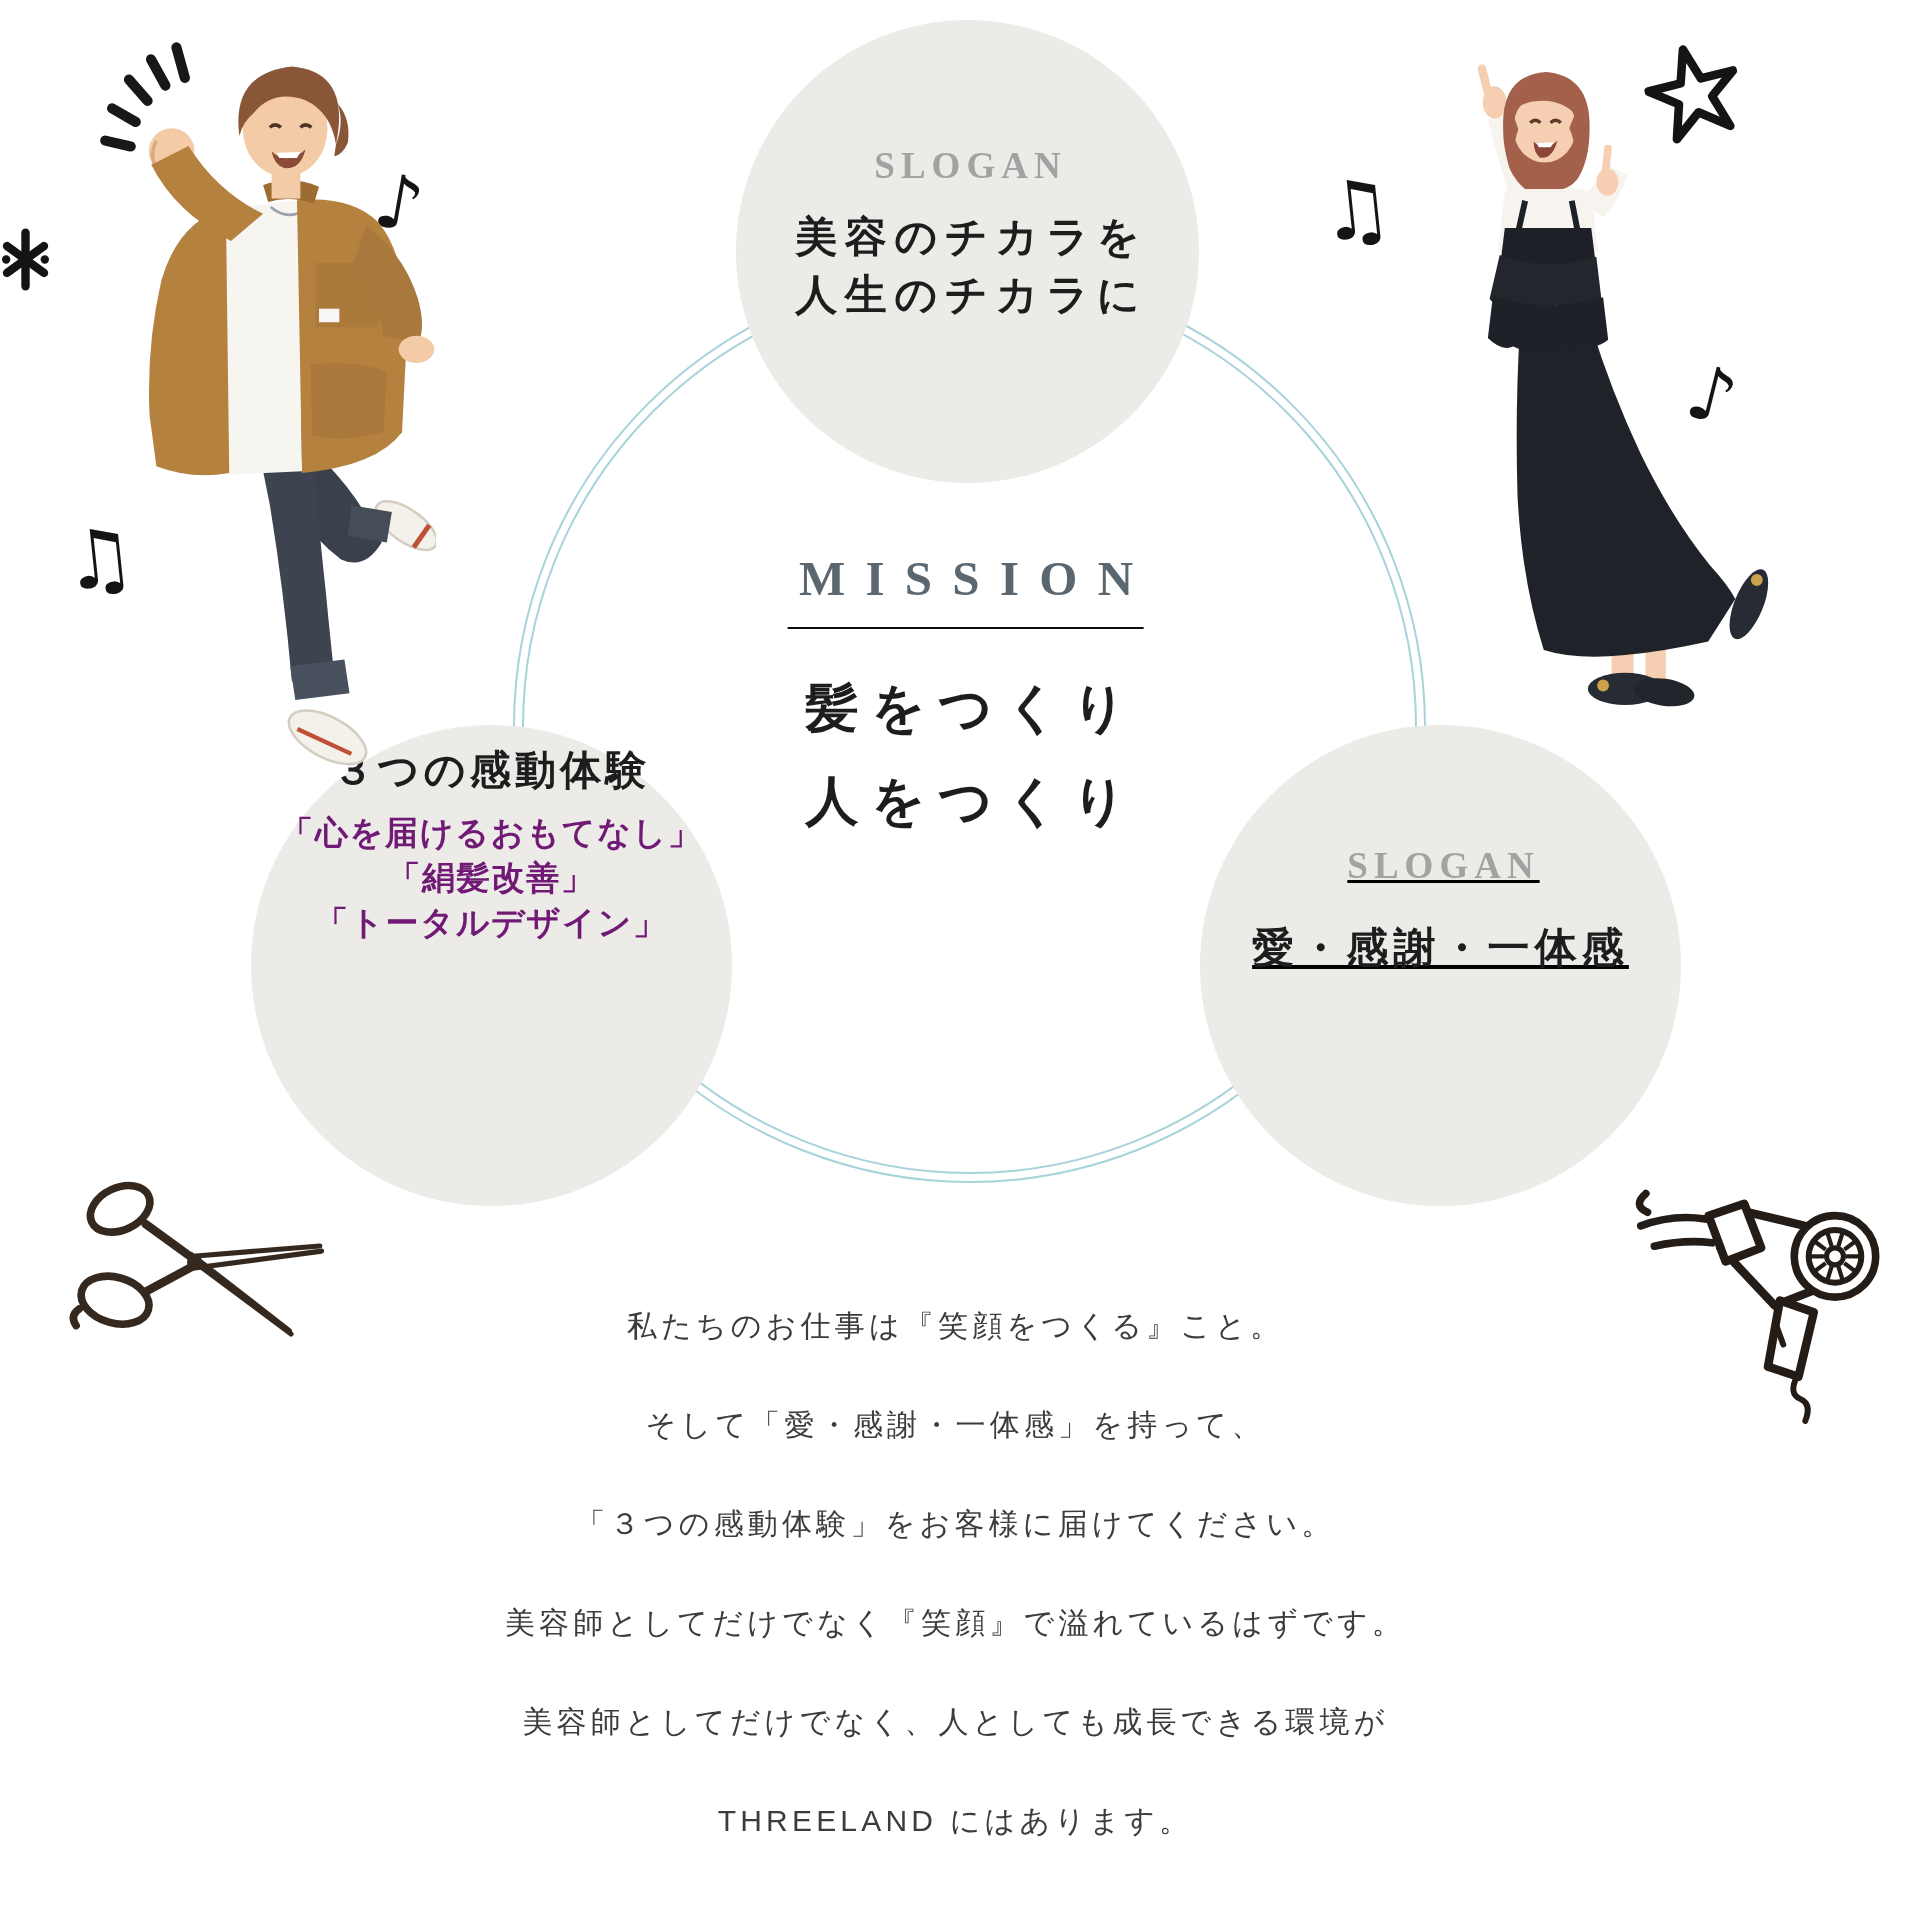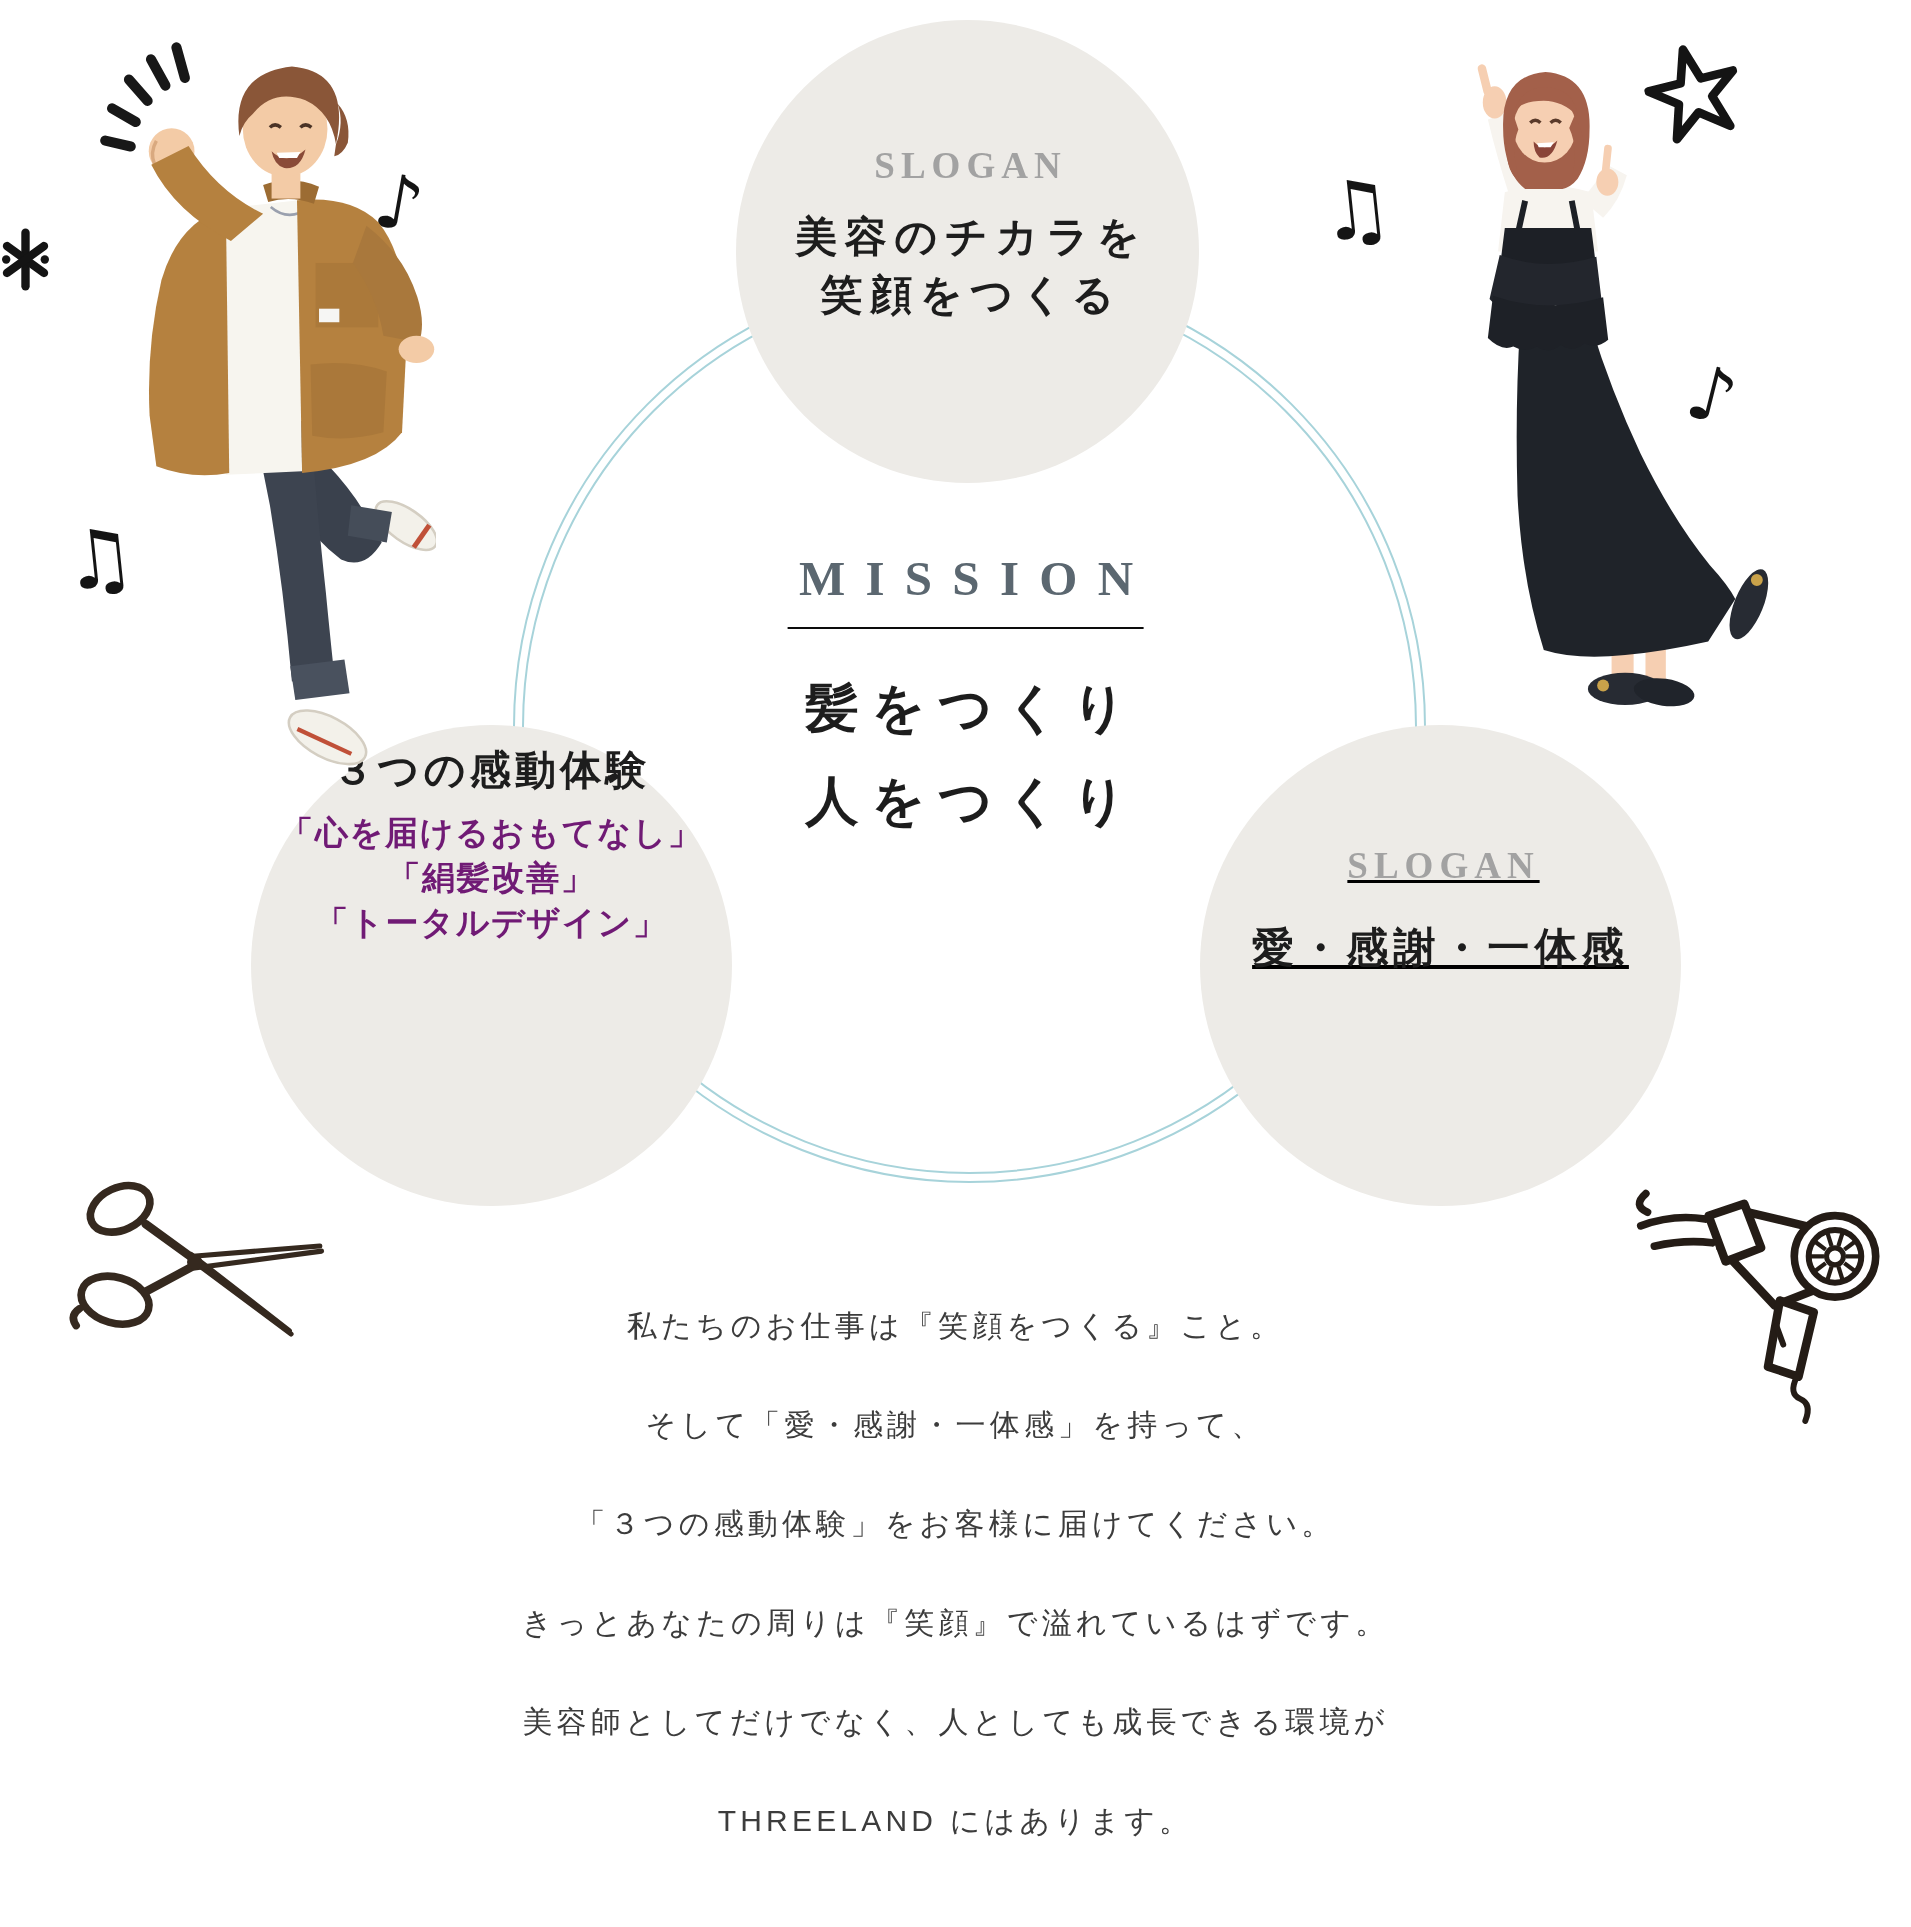--- a/index.html
+++ b/index.html
@@ -94,21 +94,21 @@
 <body>
 
 <div id="stage">
 
   <div class="ring"></div>
 
   <div class="circle" id="circle-vision">
     <div class="circle-label">SLOGAN</div>
     <div class="vision-lines">
       <div class="vision-line">美容のチカラを</div>
-      <div class="vision-line">笑顔をつくる</div>
+      <div class="vision-line">人生のチカラに</div>
     </div>
   </div>
 
   <div class="circle" id="circle-value">
     <div class="value-title">３つの感動体験</div>
     <div class="value-items">
       <div class="value-item">「心を届けるおもてなし」</div>
       <div class="value-item">「絹髪改善」</div>
       <div class="value-item">「トータルデザイン」</div>
     </div>
@@ -125,21 +125,21 @@
     <div class="mission-lines">
       <div class="mission-line">髪をつくり</div>
       <div class="mission-line">人をつくり</div>
     </div>
   </div>
 
   <div class="message">
     <div class="message-line">私たちのお仕事は『笑顔をつくる』こと。</div>
     <div class="message-line">そして「愛・感謝・一体感」を持って、</div>
     <div class="message-line">「３つの感動体験」をお客様に届けてください。</div>
-    <div class="message-line">きっとあなたの周りは『笑顔』で溢れているはずです。</div>
+    <div class="message-line">美容師としてだけでなく『笑顔』で溢れているはずです。</div>
     <div class="message-line">美容師としてだけでなく、人としても成長できる環境が</div>
     <div class="message-line">THREELAND にはあります。</div>
   </div>
 
   <span class="note" id="note-man">♪</span>
   <span class="note" id="note-left">♫</span>
   <span class="note" id="note-woman">♫</span>
   <span class="note" id="note-far-right">♪</span>
 
   <svg class="deco" id="burst" width="102" height="127" viewBox="0 0 120 150">

